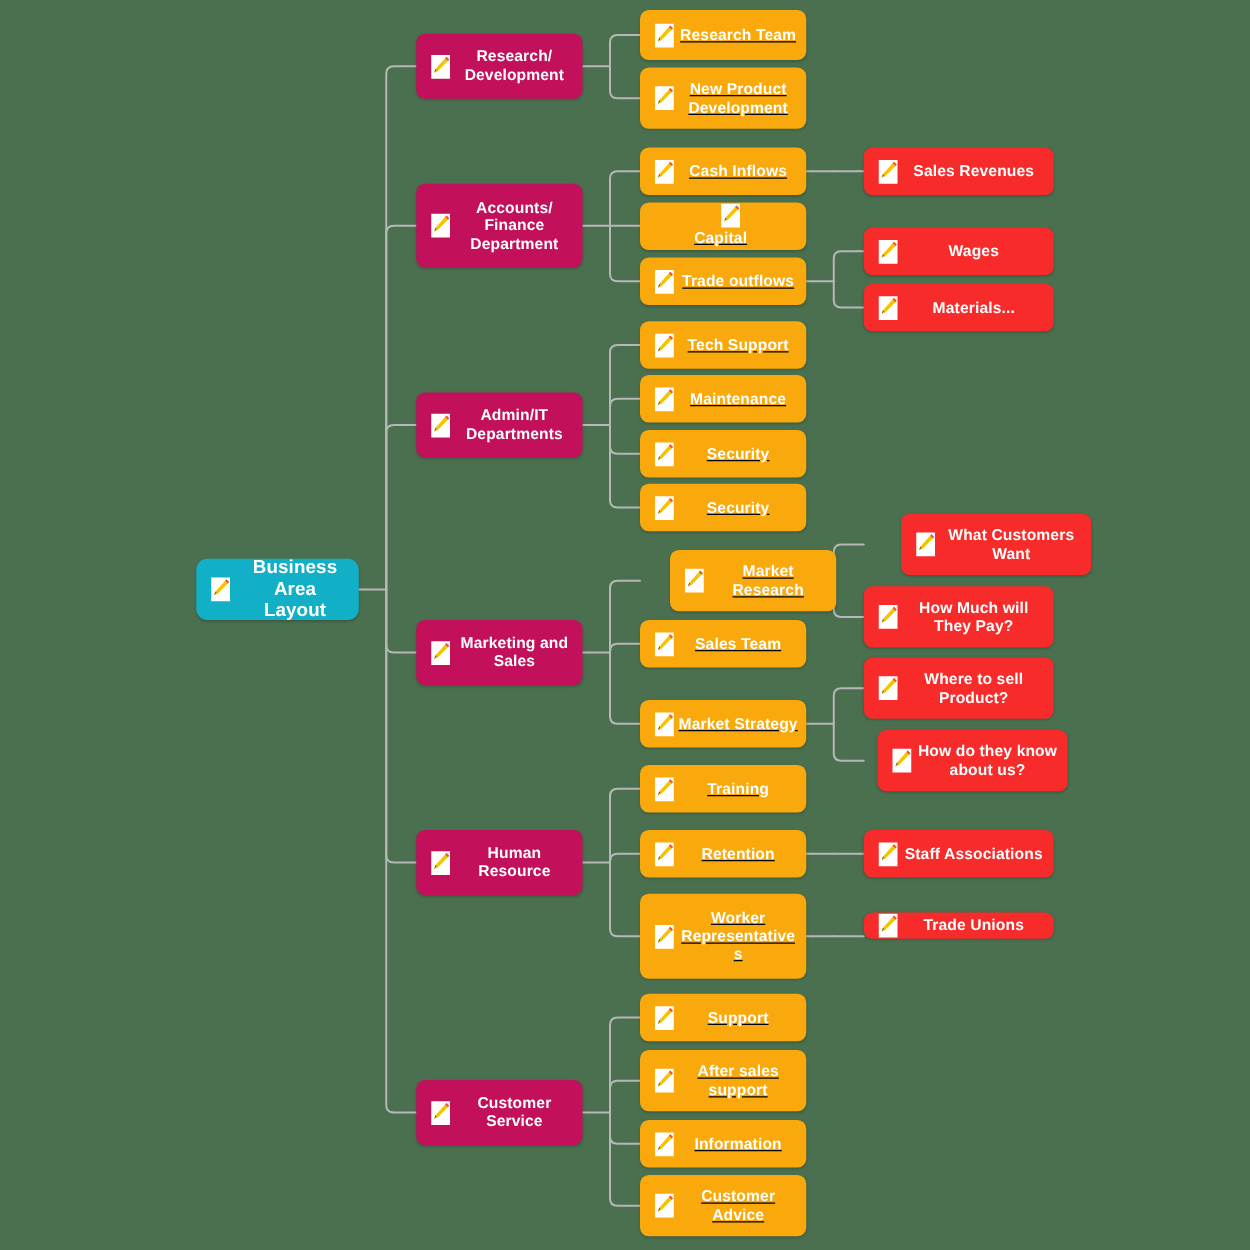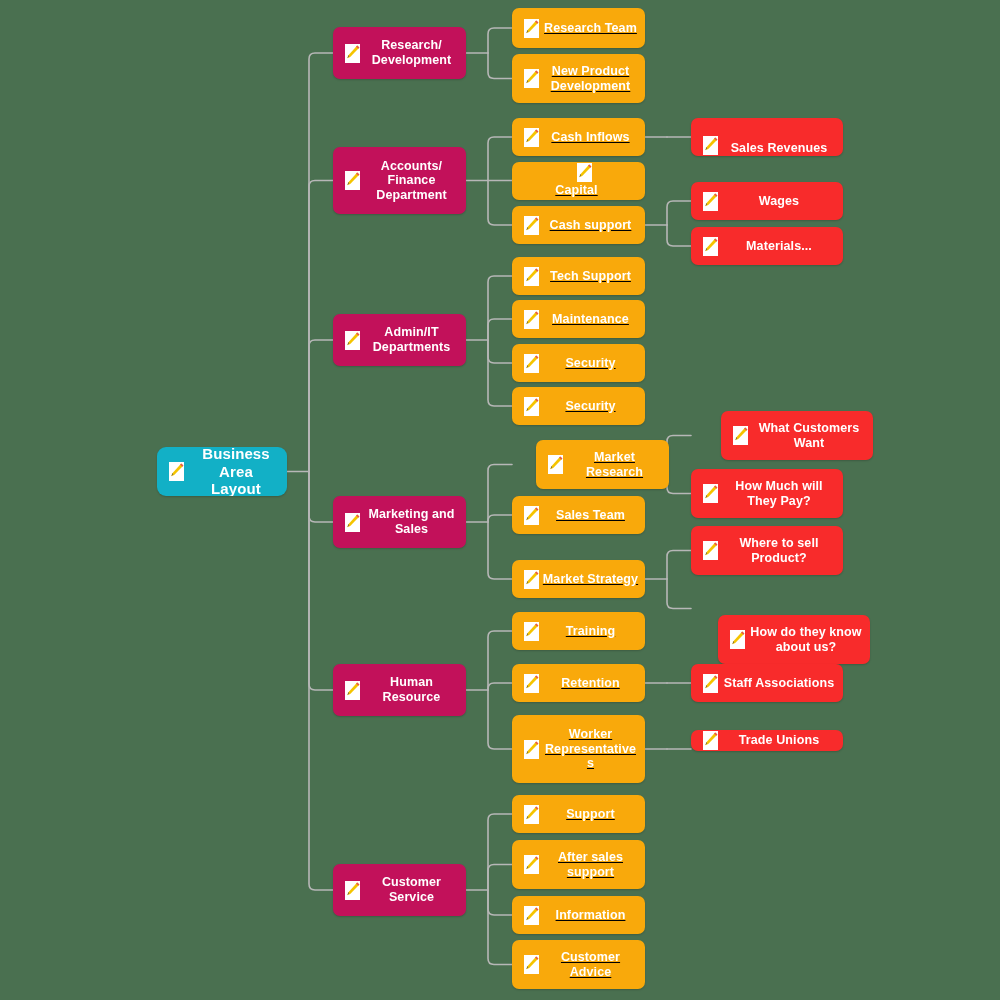--- a/index.html
+++ b/index.html
@@ -221,23 +221,23 @@
     </div>
     <div class="node lvl2" style="left: 512px; top: 206px; width: 133px; height: 38px;">
       <span class="icon">
         <svg viewBox="0 0 17 21" xmlns="http://www.w3.org/2000/svg">
           <rect x="1" y="1" width="15" height="19" fill="#ffffff"></rect>
           <path d="M13.2 2.4 L15.4 4.6 L6.2 14.0 L3.3 15.2 L4.4 12.2 Z" fill="#f5c400"></path>
           <path d="M13.2 2.4 L15.4 4.6 L14.3 5.7 L12.1 3.5 Z" fill="#e8554d"></path>
           <path d="M3.3 15.2 L4.4 12.2 L5.2 13.0 Z" fill="#555555"></path>
         </svg>
       </span>
-      <span class="label">Cash support</span>
-    </div>
-    <div class="node lvl3" style="left: 691px; top: 118px; width: 152px; height: 38px; align-items: flex-end;">
+      <span class="label">Trade outflows</span>
+    </div>
+    <div class="node lvl3" style="left: 691px; top: 118px; width: 152px; height: 38px;">
       <span class="icon">
         <svg viewBox="0 0 17 21" xmlns="http://www.w3.org/2000/svg">
           <rect x="1" y="1" width="15" height="19" fill="#ffffff"></rect>
           <path d="M13.2 2.4 L15.4 4.6 L6.2 14.0 L3.3 15.2 L4.4 12.2 Z" fill="#f5c400"></path>
           <path d="M13.2 2.4 L15.4 4.6 L14.3 5.7 L12.1 3.5 Z" fill="#e8554d"></path>
           <path d="M3.3 15.2 L4.4 12.2 L5.2 13.0 Z" fill="#555555"></path>
         </svg>
       </span>
       <span class="label">Sales Revenues</span>
     </div>
@@ -388,21 +388,21 @@
       <span class="icon">
         <svg viewBox="0 0 17 21" xmlns="http://www.w3.org/2000/svg">
           <rect x="1" y="1" width="15" height="19" fill="#ffffff"></rect>
           <path d="M13.2 2.4 L15.4 4.6 L6.2 14.0 L3.3 15.2 L4.4 12.2 Z" fill="#f5c400"></path>
           <path d="M13.2 2.4 L15.4 4.6 L14.3 5.7 L12.1 3.5 Z" fill="#e8554d"></path>
           <path d="M3.3 15.2 L4.4 12.2 L5.2 13.0 Z" fill="#555555"></path>
         </svg>
       </span>
       <span class="label">Where to sell<br>Product?</span>
     </div>
-    <div class="node lvl3" style="left: 718px; top: 584px; width: 152px; height: 49px; margin-top: 31px;">
+    <div class="node lvl3" style="left: 702px; top: 584px; width: 152px; height: 49px;">
       <span class="icon">
         <svg viewBox="0 0 17 21" xmlns="http://www.w3.org/2000/svg">
           <rect x="1" y="1" width="15" height="19" fill="#ffffff"></rect>
           <path d="M13.2 2.4 L15.4 4.6 L6.2 14.0 L3.3 15.2 L4.4 12.2 Z" fill="#f5c400"></path>
           <path d="M13.2 2.4 L15.4 4.6 L14.3 5.7 L12.1 3.5 Z" fill="#e8554d"></path>
           <path d="M3.3 15.2 L4.4 12.2 L5.2 13.0 Z" fill="#555555"></path>
         </svg>
       </span>
       <span class="label">How do they know<br>about us?</span>
     </div>

